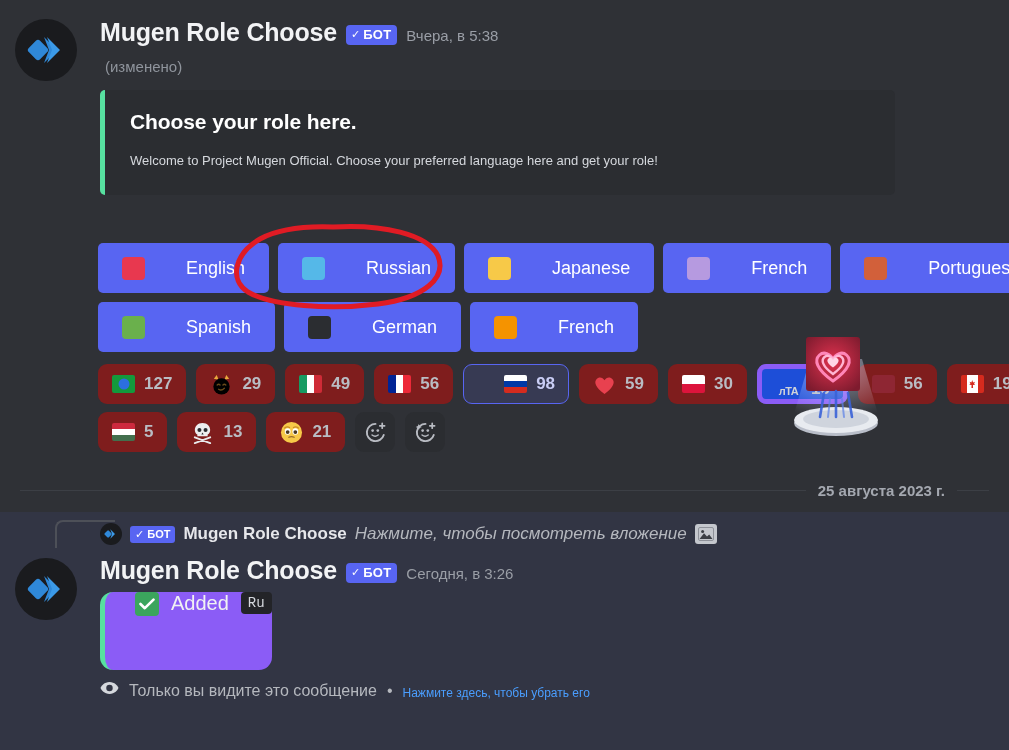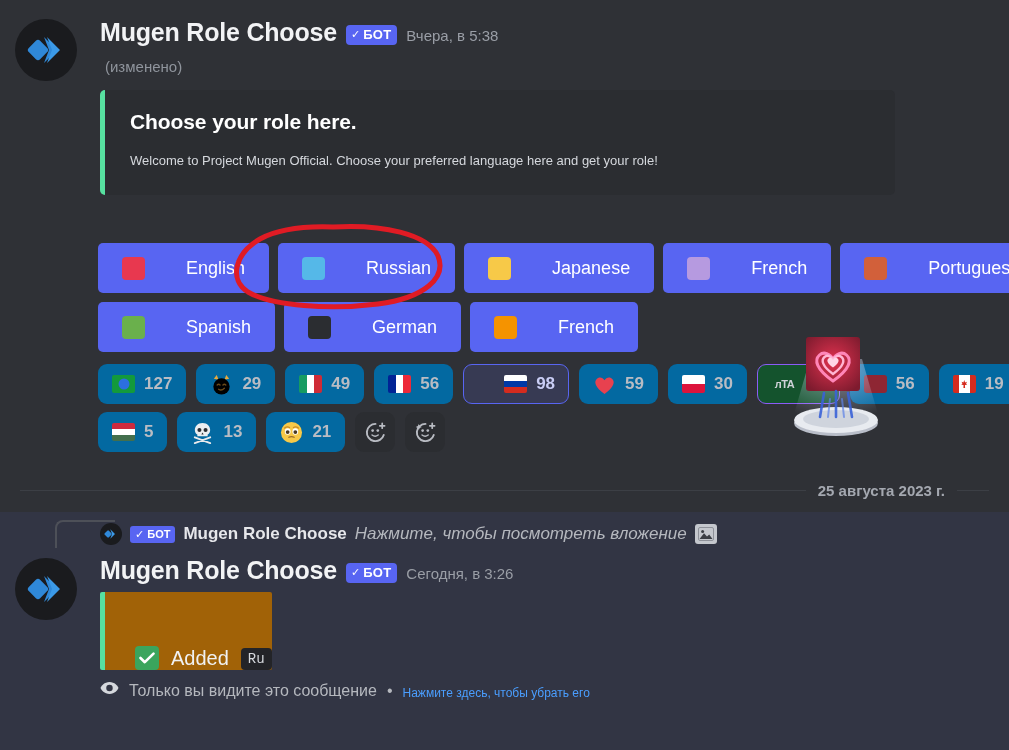--- a/index.html
+++ b/index.html
@@ -60,26 +60,26 @@
     padding: 0 24px; cursor: pointer;
   }
   .sq { width: 23px; height: 23px; border-radius: 4px; flex: none; }
   .dbtn-label { font-size: 18px; color: #ffffff; font-weight: 400;
     white-space: nowrap; margin-left: 28px; }
 
   
   .reactions { position: absolute; left: 98px; top: 364px; width: 960px; }
   .rx-row { display: flex; gap: 10px; margin-bottom: 8px; align-items: center; }
   .rx {
-    background: #0369a1; border-radius: 9px; height: 40px;
+    background: #7f1d1d; border-radius: 9px; height: 40px;
     display: flex; align-items: center; gap: 9px;
     padding: 0 13px; border: 1px solid transparent; cursor: pointer;
   }
   .rx.selected { background: #373a53; border: 1px solid #5865f2; padding-left: 40px; }
-  .rx.hovered { background: #14532d; border: 1px solid #8b5cf6; }
+  .rx.hovered { background: #1d4ed8; border: 5px solid #8b5cf6; align-items: flex-end; }
   .rx-count { font-size: 17px; color: #b9bcc3; font-weight: 600; }
   .rx.selected .rx-count { color: #c9cdf5; }
   .rx-emoji { width: 23px; height: 18px; flex: none; display:block; }
   .rx-add {
     background: #2b2d31; border-radius: 9px; height: 40px; width: 40px;
     display: flex; align-items: center; justify-content: center; cursor: pointer;
   }
 
   
   .f-br { background: #139a3c; border-radius:2px; position:relative; overflow:hidden;}
@@ -144,22 +144,22 @@
 
   .avatar2 { position:absolute; left:15px; top:558px; width:62px;height:62px;
     border-radius:50%; background:#1a1b1e; display:flex;align-items:center;
     justify-content:center; }
 
   .msg-head2 { position:absolute; left:100px; top:556px;
     display:flex; align-items:baseline; gap:9px; }
   .author2 { font-size:25px;font-weight:700;color:#f2f3f5;letter-spacing:-0.2px; }
 
   .embed2 { position:absolute; left:100px; top:592px; width:172px; height:78px;
-    background:#a16207; border-radius:2px; border-left:5px solid #57e0a0;
-    display:flex; align-items:flex-end; padding-left:30px; gap:12px; }
+    background:#8b5cf6; border-radius:13px; border-left:5px solid #57e0a0;
+    display:flex; align-items:flex-start; padding-left:30px; gap:12px; }
   .chk-green { width:24px;height:24px;background:#3ba55d;border-radius:4px;
     display:flex;align-items:center;justify-content:center;flex:none; }
   .added-lbl { font-size:20px;color:#f0f1f3; }
   .code-chip { background:#232428; border-radius:4px; padding:3px 7px;
     font-size:14px; color:#d5d8dd; font-family:"Liberation Mono",monospace; }
 
   .only-you { position:absolute; left:100px; top:681px;
     display:flex; align-items:flex-end; gap:10px; }
   .eye-ico { width:19px;height:19px;flex:none; }
   .oy-text { font-size:16px;color:#b5b8be; }

